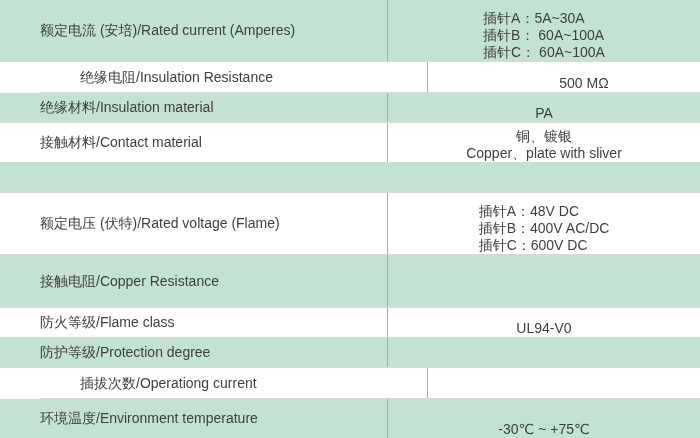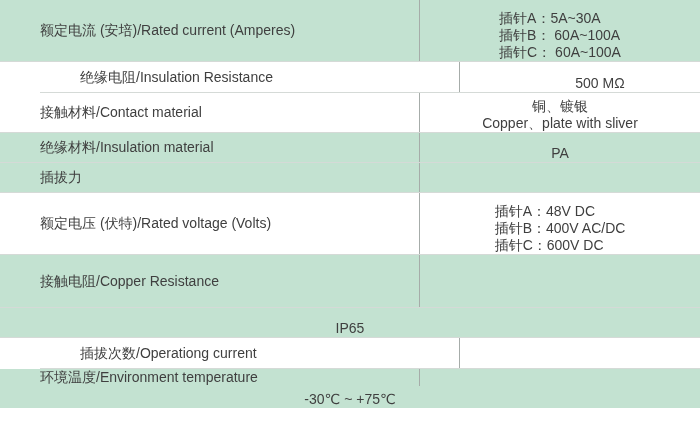--- a/index.html
+++ b/index.html
@@ -26,25 +26,25 @@
     display: flex;
     width: 100%;
     border-bottom: 1px solid var(--h-border);
   }
   .row:last-child { border-bottom: none; }
   .row.green { background: var(--row-green); }
   .row.white { background: var(--row-white); }
   .h62 { height: 62px; }
   .h53 { height: 53px; }
   .h40 { height: 40px; }
-  .h39 { height: 39px; flex-direction: column; }
+  .h39 { height: 39px; }
   .h31 { height: 31px; margin-left: 40px; }
   .h30 { height: 30px; }
   .cell-label {
-    width: 420px;
+    width: 388px;
     padding-left: 40px;
     display: flex;
     align-items: center;
     border-right: 1px solid var(--v-border);
     white-space: nowrap;
   }
   .cell-value {
     flex: 1;
     display: flex;
     align-items: flex-end;
@@ -75,66 +75,71 @@
 
   <div class="row white h31">
     <div class="cell-label">
         <span>绝缘电阻/Insulation Resistance</span>
       </div>
     <div class="cell-value">
         <span class="val">500 MΩ</span>
       </div>
   </div>
 
+  <div class="row green h30">
+    <div class="cell-label">
+        <span>绝缘材料/Insulation material</span>
+      </div>
+    <div class="cell-value">
+        <span class="val">PA</span>
+      </div>
+  </div>
+
   <div class="row white h40">
     <div class="cell-label">
         <span>接触材料/Contact material</span>
       </div>
     <div class="cell-value">
         <span class="val">铜、镀银
 Copper、plate with sliver</span>
       </div>
   </div>
 
   <div class="row green h30">
-    <div class="cell-label">
-        <span>绝缘材料/Insulation material</span>
-      </div>
-    <div class="cell-value">
-        <span class="val">PA</span>
-      </div>
-  </div>
-
-  <div class="row green h30">
-    <div class="cell-label">
-        <span>插拔力</span>
-      </div>
   </div>
 
   <div class="row white h62 val-left">
     <div class="cell-label">
-        <span>额定电压 (伏特)/Rated voltage (Volts)</span>
+        <span>额定电压 (伏特)/Rated voltage (Flame)</span>
       </div>
     <div class="cell-value">
         <span class="val">插针A：48V DC
 插针B：400V AC/DC
 插针C：600V DC</span>
       </div>
   </div>
 
   <div class="row green h53 val-left">
     <div class="cell-label">
         <span>接触电阻/Copper Resistance</span>
       </div>
   </div>
 
+  <div class="row white h30">
+    <div class="cell-label">
+        <span>防火等级/Flame class</span>
+      </div>
+    <div class="cell-value">
+        <span class="val">UL94-V0</span>
+      </div>
+  </div>
 
   <div class="row green h30">
-    <div class="cell-value">
-        <span class="val">IP65</span>
+    <div class="cell-label">
+        <span>防护等级/Protection degree</span>
       </div>
   </div>
 
   <div class="row white h31">
     <div class="cell-label">
         <span>插拔次数/Operationg current</span>
       </div>
   </div>
 
   <div class="row green h39">

